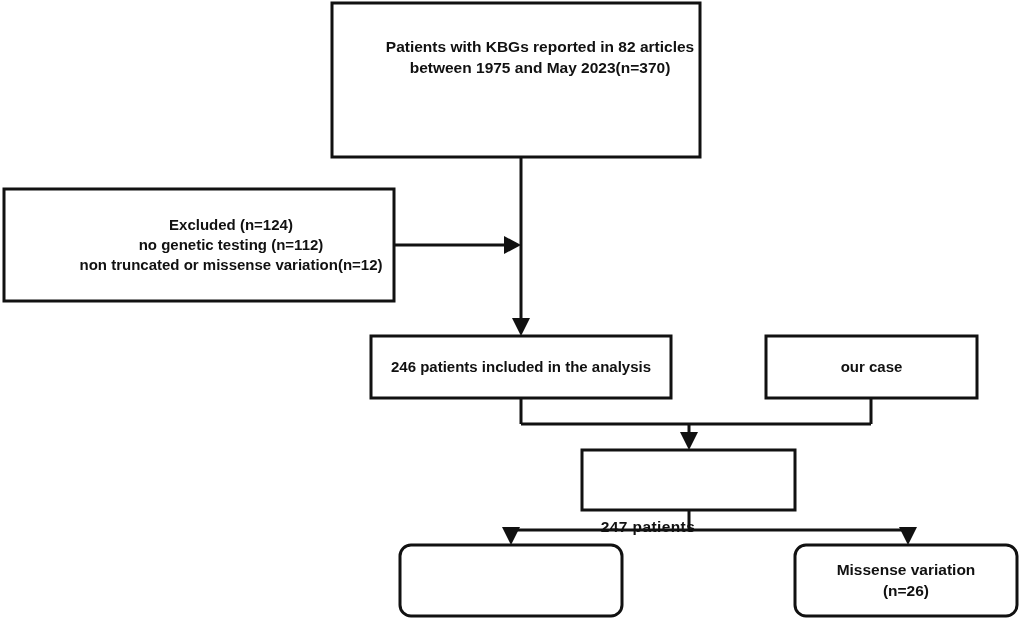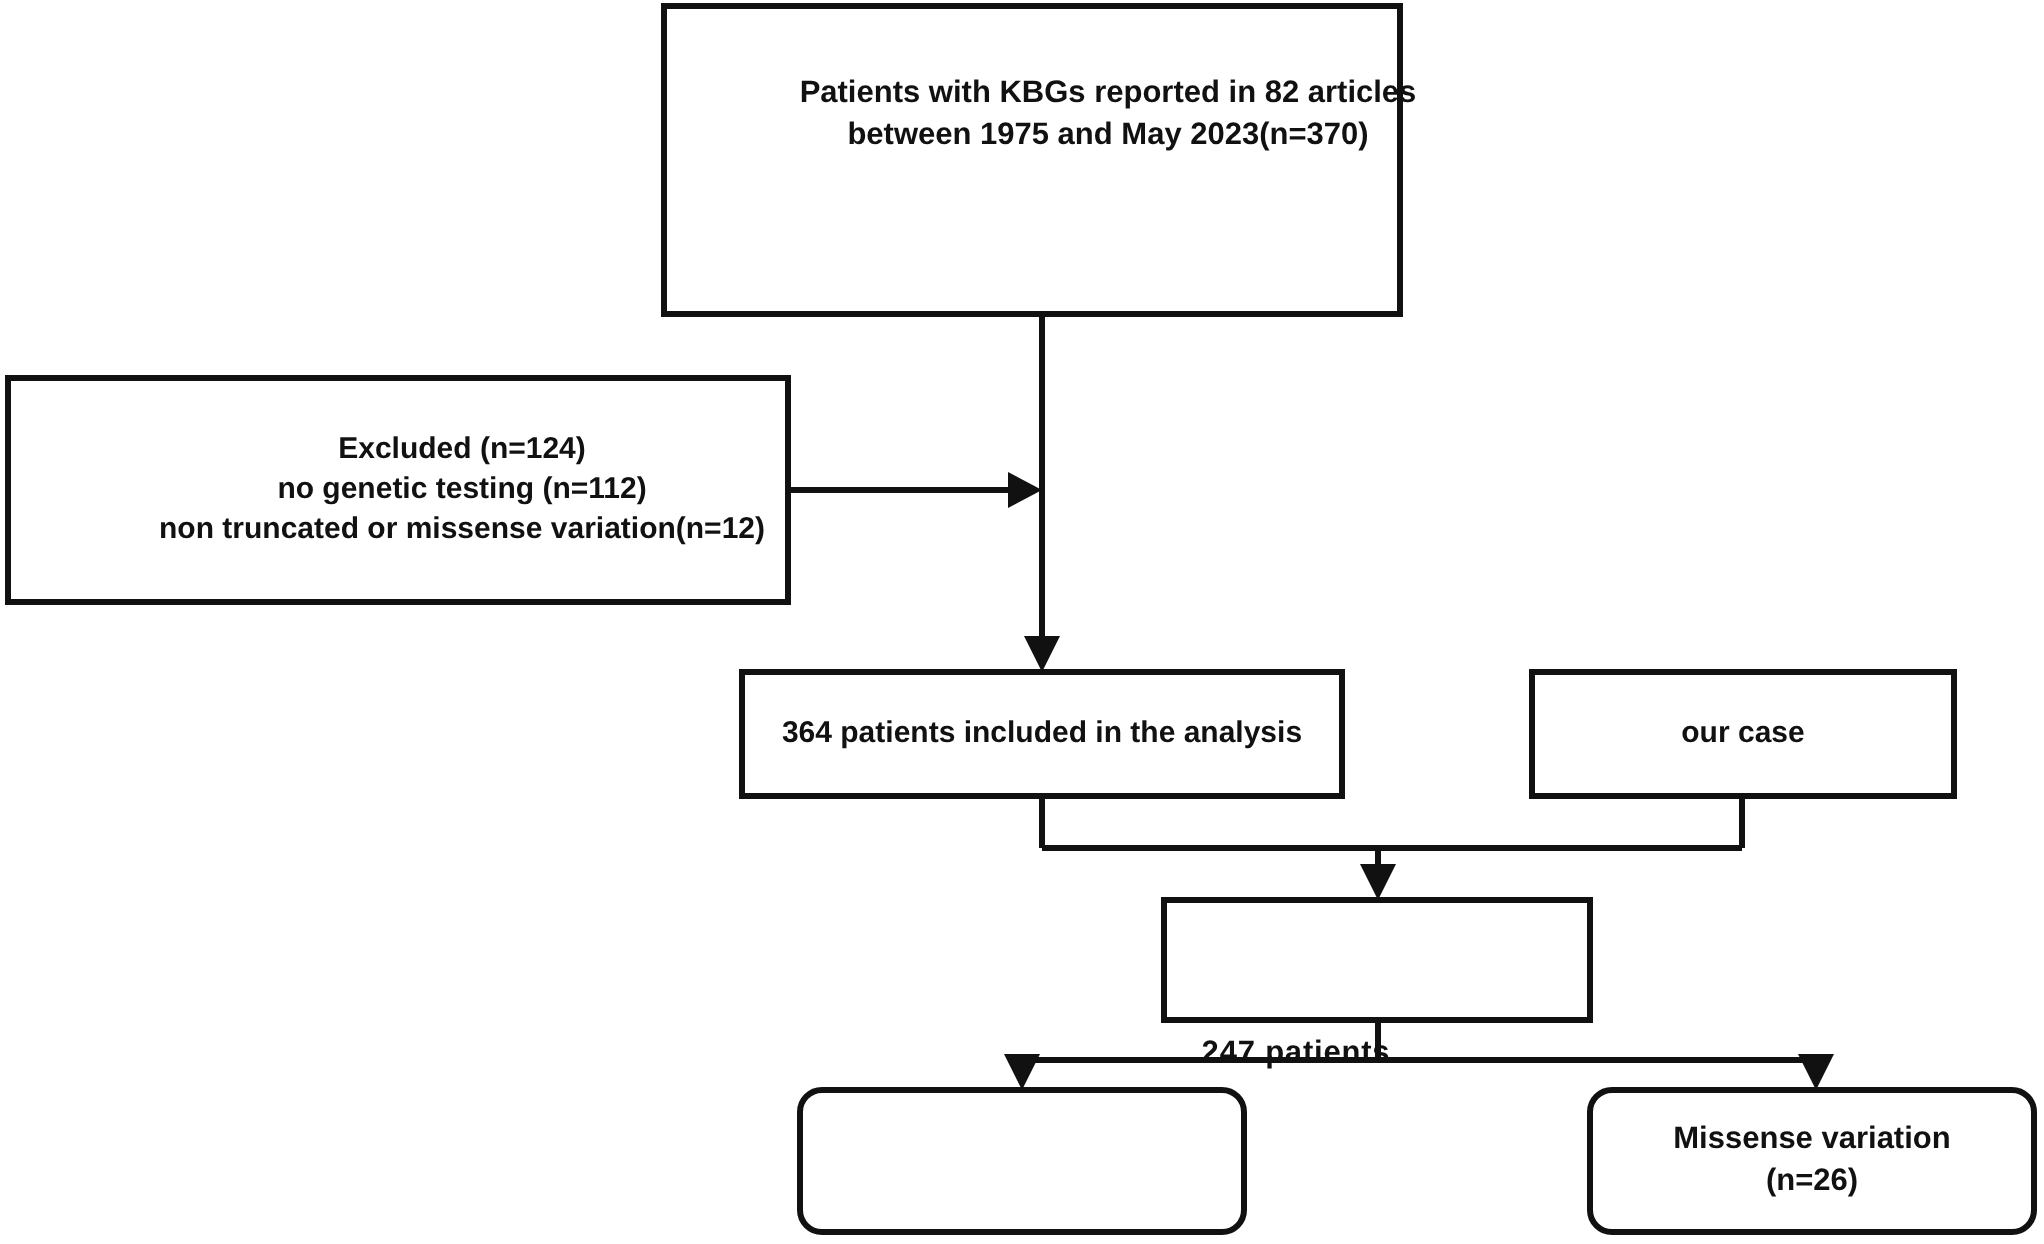--- a/index.html
+++ b/index.html
@@ -93,28 +93,28 @@
     <rect class="node-box" x="766" y="336" width="211" height="62"></rect>
 
     <rect class="node-box" x="582" y="450" width="213" height="60"></rect>
 
     <rect class="node-box" x="400" y="545" width="222" height="71" rx="11" ry="11"></rect>
 
     <rect class="node-box" x="795" y="545" width="222" height="71" rx="11" ry="11"></rect>
 
   </svg>
 
-  <div class="node-label lbl-top" style="left:346px; top:3px; width:368px; height:110px;padding-left:24px;">Patients with KBGs reported in 82 articles
+  <div class="node-label lbl-top" style="left:332px; top:3px; width:368px; height:110px;padding-left:24px;">Patients with KBGs reported in 82 articles
 between 1975 and May 2023(n=370)</div>
 
   <div class="node-label lbl-excluded" style="left:4px; top:189px; width:390px; height:112px;">Excluded (n=124)
 no genetic testing (n=112)
 non truncated or missense variation(n=12)</div>
 
-  <div class="node-label lbl-mid" style="left:371px; top:336px; width:300px; height:62px;">364 patients included in the analysis</div>
+  <div class="node-label lbl-mid" style="left:371px; top:336px; width:300px; height:62px;">246 patients included in the analysis</div>
 
   <div class="node-label lbl-case" style="left:766px; top:336px; width:211px; height:62px;">our case</div>
 
   <div class="node-label lbl-total" style="left:549px; top:450px; width:198px; height:60px;margin-top:47px;">247 patients</div>
 
 
   <div class="node-label lbl-leaf" style="left:795px; top:545px; width:222px; height:71px;border-radius:20px;">Missense variation
 (n=26)</div>
 
 </div>

